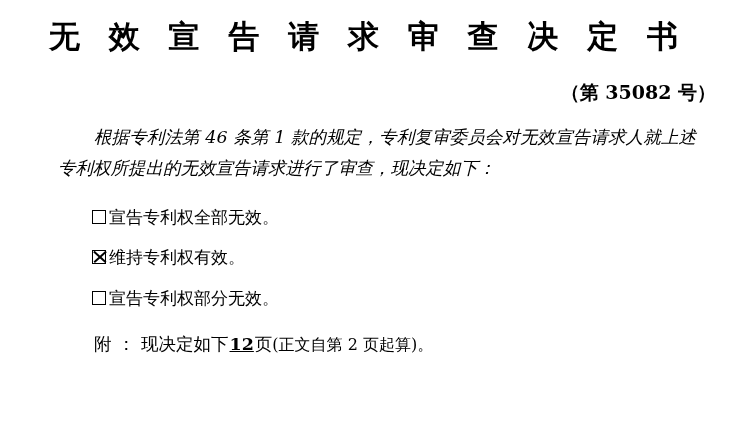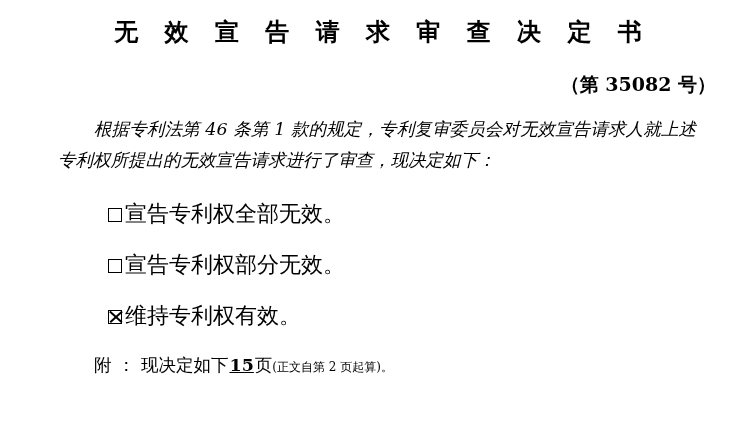--- a/index.html
+++ b/index.html
@@ -15,22 +15,22 @@
     overflow: hidden;
   }
   .page {
     position: relative;
     width: 756px;
     height: 440px;
     box-sizing: border-box;
     padding: 0 40px;
   }
   .doc-title {
-    text-align: center;
-    font-size: 24px;
+    text-align: left;
+    font-size: 31px;
     font-weight: bold;
     letter-spacing: 9px;
     margin-top: 18px;
     margin-bottom: 0;
     line-height: 1.2;
     text-indent: 9px;
   }
   .doc-number {
     text-align: right;
     font-size: 19px;
@@ -47,24 +47,24 @@
   }
   .para-first {
     margin-top: 18px;
     text-indent: 36px;
     font-style: italic;
   }
   .para-indent {
     text-indent: 36px;
   }
   .checkline {
-    font-size: 22px;
+    font-size: 17px;
     line-height: 1.6;
     padding-left: 52px;
-    margin: 16px;
+    margin: 0;
     white-space: nowrap;
   }
   .checkline-first {
     margin-top: 20px;
   }
   .checkline + .checkline {
     margin-top: 13px;
   }
   .cbox {
     display: inline-block;
@@ -105,44 +105,44 @@
   }
   .attach-label {
     letter-spacing: 6px;
   }
   .underline-num {
     text-decoration: underline;
     font-weight: bold;
     padding: 0 1px;
   }
   .small-paren {
-    font-size: 12px;
+    font-size: 16px;
   }
 </style>
 </head>
 <body>
 
 <div class="page">
 
   <div class="doc-title">无 效 宣 告 请 求 审 查 决 定 书</div>
 
   <div class="doc-number">（第 35082 号）</div>
 
   <p class="para para-first">根据专利法第 46 条第 1 款的规定，专利复审委员会对无效宣告请求人就上述专利权所提出的无效宣告请求进行了审查，现决定如下：</p>
 
   <div class="checkline checkline-first">
     <span class="cbox"></span><span>宣告专利权全部无效。</span>
   </div>
 
   <div class="checkline">
-    <span class="cbox"></span><span>宣告专利权部分无效。</span>
+    <span class="cbox checked"></span><span>维持专利权有效。</span>
   </div>
 
   <div class="checkline">
-    <span class="cbox checked"></span><span>维持专利权有效。</span>
+    <span class="cbox"></span><span>宣告专利权部分无效。</span>
   </div>
 
 
   <div class="attach">
-    <span class="attach-label">附：</span><span>现决定如下</span><span class="underline-num">15</span><span>页</span><span class="small-paren">(正文自第 2 页起算)。</span>
+    <span class="attach-label">附：</span><span>现决定如下</span><span class="underline-num">12</span><span>页</span><span class="small-paren">(正文自第 2 页起算)。</span>
   </div>
 
 </div>
 
 </body></html>

